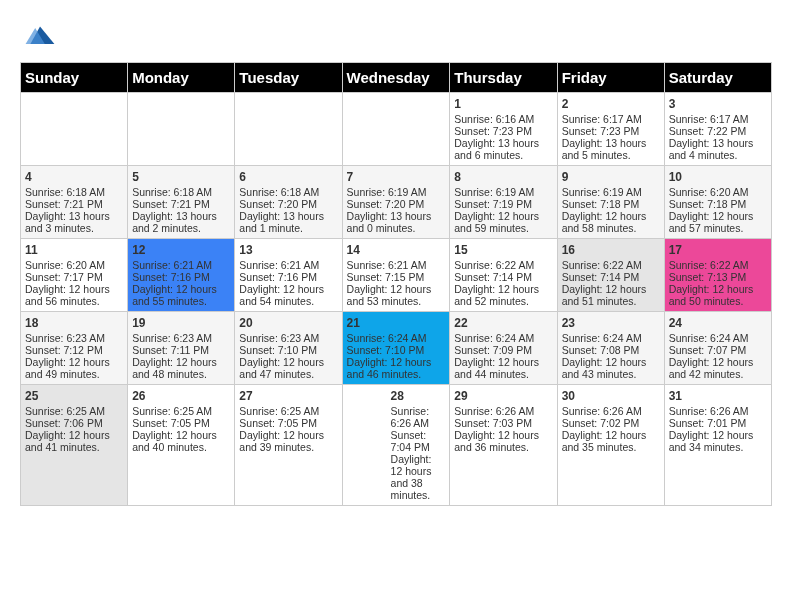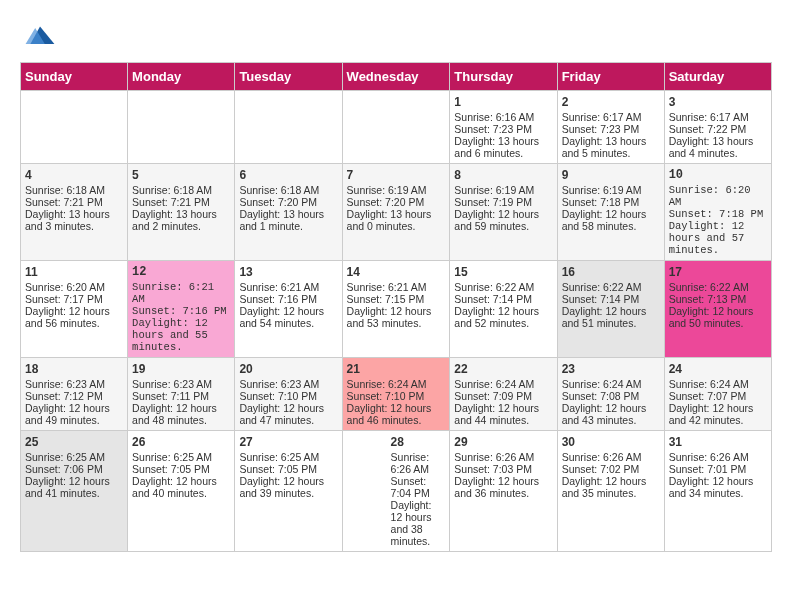--- a/index.html
+++ b/index.html
@@ -44,23 +44,23 @@
     }
     .location-title {
       font-size: 16px;
       color: #333;
     }
     .calendar {
       width: 100%;
       border-collapse: collapse;
     }
     .calendar th {
-      background-color: #be185d;
+      background-color: #000000;
       color: #fff;
-      font-size: 13px;
+      font-size: 15px;
       padding: 6px 4px;
       text-align: left;
       border: 1px solid #ccc;
     }
     .calendar td {
       border: 1px solid #ccc;
       vertical-align: top;
       padding: 4px;
       width: 108px;
       min-height: 80px;
@@ -126,36 +126,36 @@
         <td style="background: rgb(255, 255, 255);"><span class="day-number">2</span>Sunrise: 6:17 AM<br>Sunset: 7:23 PM<br>Daylight: 13 hours and 5 minutes.<br></td>
         <td style="background: rgb(255, 255, 255);"><span class="day-number">3</span>Sunrise: 6:17 AM<br>Sunset: 7:22 PM<br>Daylight: 13 hours and 4 minutes.<br></td>
       </tr>
       <tr>
         <td style="background: rgb(245, 245, 245);"><span class="day-number">4</span>Sunrise: 6:18 AM<br>Sunset: 7:21 PM<br>Daylight: 13 hours and 3 minutes.<br></td>
         <td style="background: rgb(245, 245, 245);"><span class="day-number">5</span>Sunrise: 6:18 AM<br>Sunset: 7:21 PM<br>Daylight: 13 hours and 2 minutes.<br></td>
         <td style="background: rgb(245, 245, 245);"><span class="day-number">6</span>Sunrise: 6:18 AM<br>Sunset: 7:20 PM<br>Daylight: 13 hours and 1 minute.<br></td>
         <td style="background: rgb(245, 245, 245);"><span class="day-number">7</span>Sunrise: 6:19 AM<br>Sunset: 7:20 PM<br>Daylight: 13 hours and 0 minutes.<br></td>
         <td style="background: rgb(245, 245, 245);"><span class="day-number">8</span>Sunrise: 6:19 AM<br>Sunset: 7:19 PM<br>Daylight: 12 hours and 59 minutes.<br></td>
         <td style="background: rgb(245, 245, 245);"><span class="day-number">9</span>Sunrise: 6:19 AM<br>Sunset: 7:18 PM<br>Daylight: 12 hours and 58 minutes.<br></td>
-        <td style="background: rgb(245, 245, 245); font-family: Liberation Mono, monospace;"><span class="day-number">10</span>Sunrise: 6:20 AM<br>Sunset: 7:18 PM<br>Daylight: 12 hours and 57 minutes.<br></td>
+        <td style="background: rgb(245, 245, 245);"><span class="day-number">10</span>Sunrise: 6:20 AM<br>Sunset: 7:18 PM<br>Daylight: 12 hours and 57 minutes.<br></td>
       </tr>
       <tr>
         <td style="background: rgb(255, 255, 255);"><span class="day-number">11</span>Sunrise: 6:20 AM<br>Sunset: 7:17 PM<br>Daylight: 12 hours and 56 minutes.<br></td>
-        <td style="background: #f9a8d4; font-family: Liberation Mono, monospace;"><span class="day-number">12</span>Sunrise: 6:21 AM<br>Sunset: 7:16 PM<br>Daylight: 12 hours and 55 minutes.<br></td>
+        <td style="background: #3b82f6;"><span class="day-number">12</span>Sunrise: 6:21 AM<br>Sunset: 7:16 PM<br>Daylight: 12 hours and 55 minutes.<br></td>
         <td style="background: rgb(255, 255, 255);"><span class="day-number">13</span>Sunrise: 6:21 AM<br>Sunset: 7:16 PM<br>Daylight: 12 hours and 54 minutes.<br></td>
         <td style="background: rgb(255, 255, 255);"><span class="day-number">14</span>Sunrise: 6:21 AM<br>Sunset: 7:15 PM<br>Daylight: 12 hours and 53 minutes.<br></td>
         <td style="background: rgb(255, 255, 255);"><span class="day-number">15</span>Sunrise: 6:22 AM<br>Sunset: 7:14 PM<br>Daylight: 12 hours and 52 minutes.<br></td>
         <td style="background: #e5e5e5;"><span class="day-number">16</span>Sunrise: 6:22 AM<br>Sunset: 7:14 PM<br>Daylight: 12 hours and 51 minutes.<br></td>
         <td style="background: #ec4899;"><span class="day-number">17</span>Sunrise: 6:22 AM<br>Sunset: 7:13 PM<br>Daylight: 12 hours and 50 minutes.<br></td>
       </tr>
       <tr>
         <td style="background: rgb(245, 245, 245);"><span class="day-number">18</span>Sunrise: 6:23 AM<br>Sunset: 7:12 PM<br>Daylight: 12 hours and 49 minutes.<br></td>
         <td style="background: rgb(245, 245, 245);"><span class="day-number">19</span>Sunrise: 6:23 AM<br>Sunset: 7:11 PM<br>Daylight: 12 hours and 48 minutes.<br></td>
         <td style="background: rgb(245, 245, 245);"><span class="day-number">20</span>Sunrise: 6:23 AM<br>Sunset: 7:10 PM<br>Daylight: 12 hours and 47 minutes.<br></td>
-        <td style="background: #fca5a5;"><span class="day-number">21</span>Sunrise: 6:24 AM<br>Sunset: 7:10 PM<br>Daylight: 12 hours and 46 minutes.<br></td>
+        <td style="background: #0ea5e9;"><span class="day-number">21</span>Sunrise: 6:24 AM<br>Sunset: 7:10 PM<br>Daylight: 12 hours and 46 minutes.<br></td>
         <td style="background: rgb(245, 245, 245);"><span class="day-number">22</span>Sunrise: 6:24 AM<br>Sunset: 7:09 PM<br>Daylight: 12 hours and 44 minutes.<br></td>
         <td style="background: rgb(245, 245, 245);"><span class="day-number">23</span>Sunrise: 6:24 AM<br>Sunset: 7:08 PM<br>Daylight: 12 hours and 43 minutes.<br></td>
         <td style="background: rgb(245, 245, 245);"><span class="day-number">24</span>Sunrise: 6:24 AM<br>Sunset: 7:07 PM<br>Daylight: 12 hours and 42 minutes.<br></td>
       </tr>
       <tr>
         <td style="background: #e5e5e5;"><span class="day-number">25</span>Sunrise: 6:25 AM<br>Sunset: 7:06 PM<br>Daylight: 12 hours and 41 minutes.<br></td>
         <td style="background: rgb(255, 255, 255);"><span class="day-number">26</span>Sunrise: 6:25 AM<br>Sunset: 7:05 PM<br>Daylight: 12 hours and 40 minutes.<br></td>
         <td style="background: rgb(255, 255, 255);"><span class="day-number">27</span>Sunrise: 6:25 AM<br>Sunset: 7:05 PM<br>Daylight: 12 hours and 39 minutes.<br></td>
         <td style="background: rgb(255, 255, 255); padding-left: 48px;"><span class="day-number">28</span>Sunrise: 6:26 AM<br>Sunset: 7:04 PM<br>Daylight: 12 hours and 38 minutes.<br></td>
         <td style="background: rgb(255, 255, 255); margin-top: 37px;"><span class="day-number">29</span>Sunrise: 6:26 AM<br>Sunset: 7:03 PM<br>Daylight: 12 hours and 36 minutes.<br></td>

